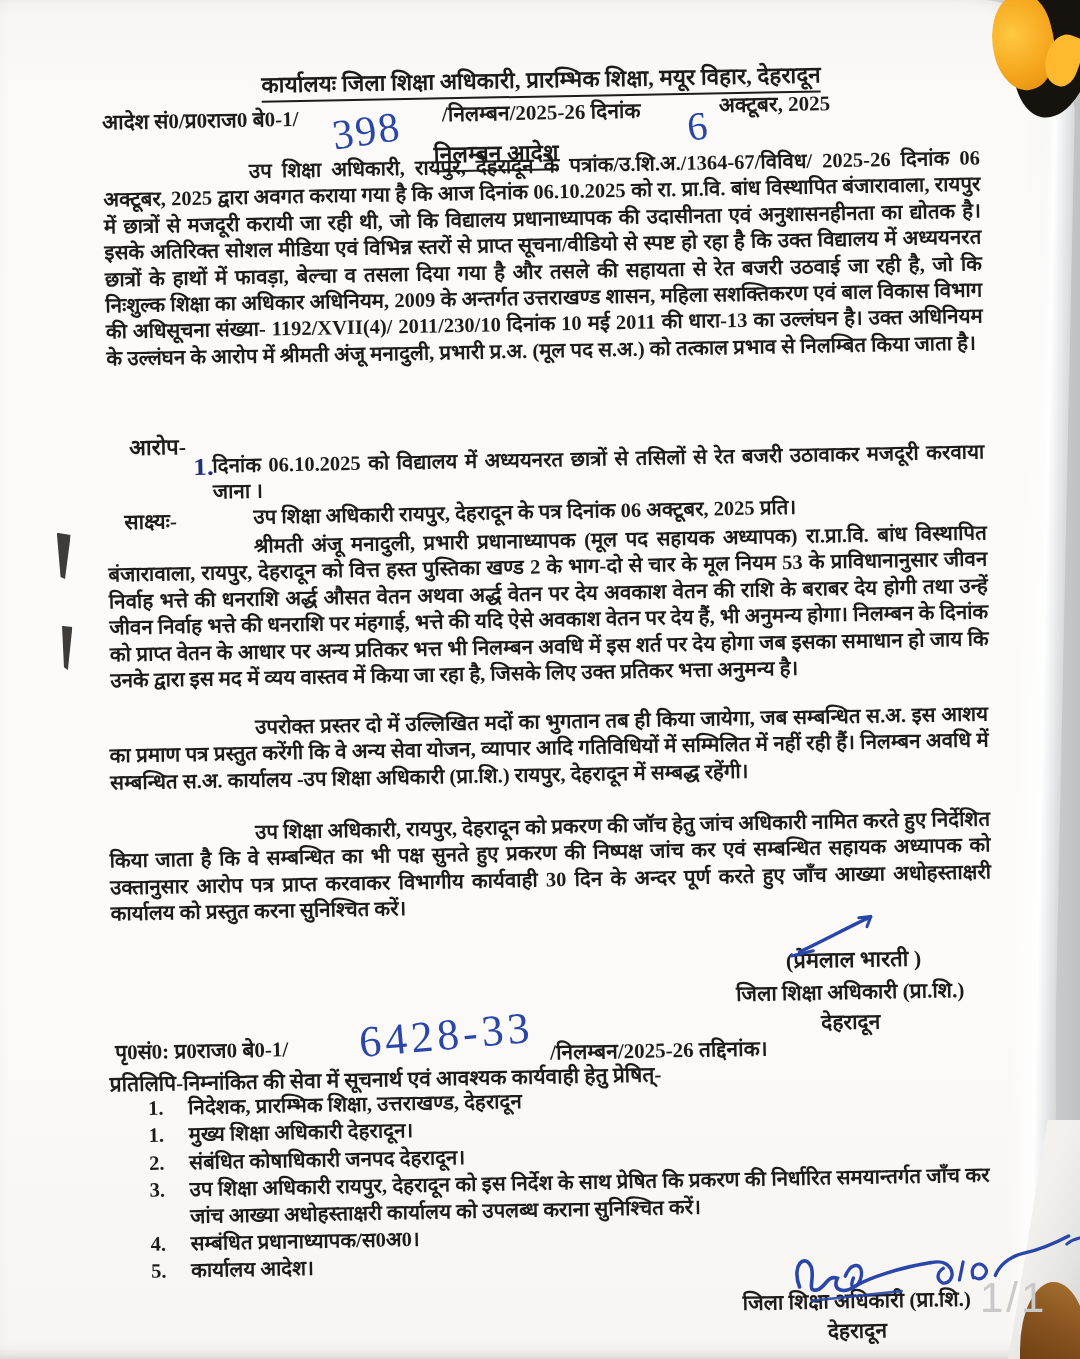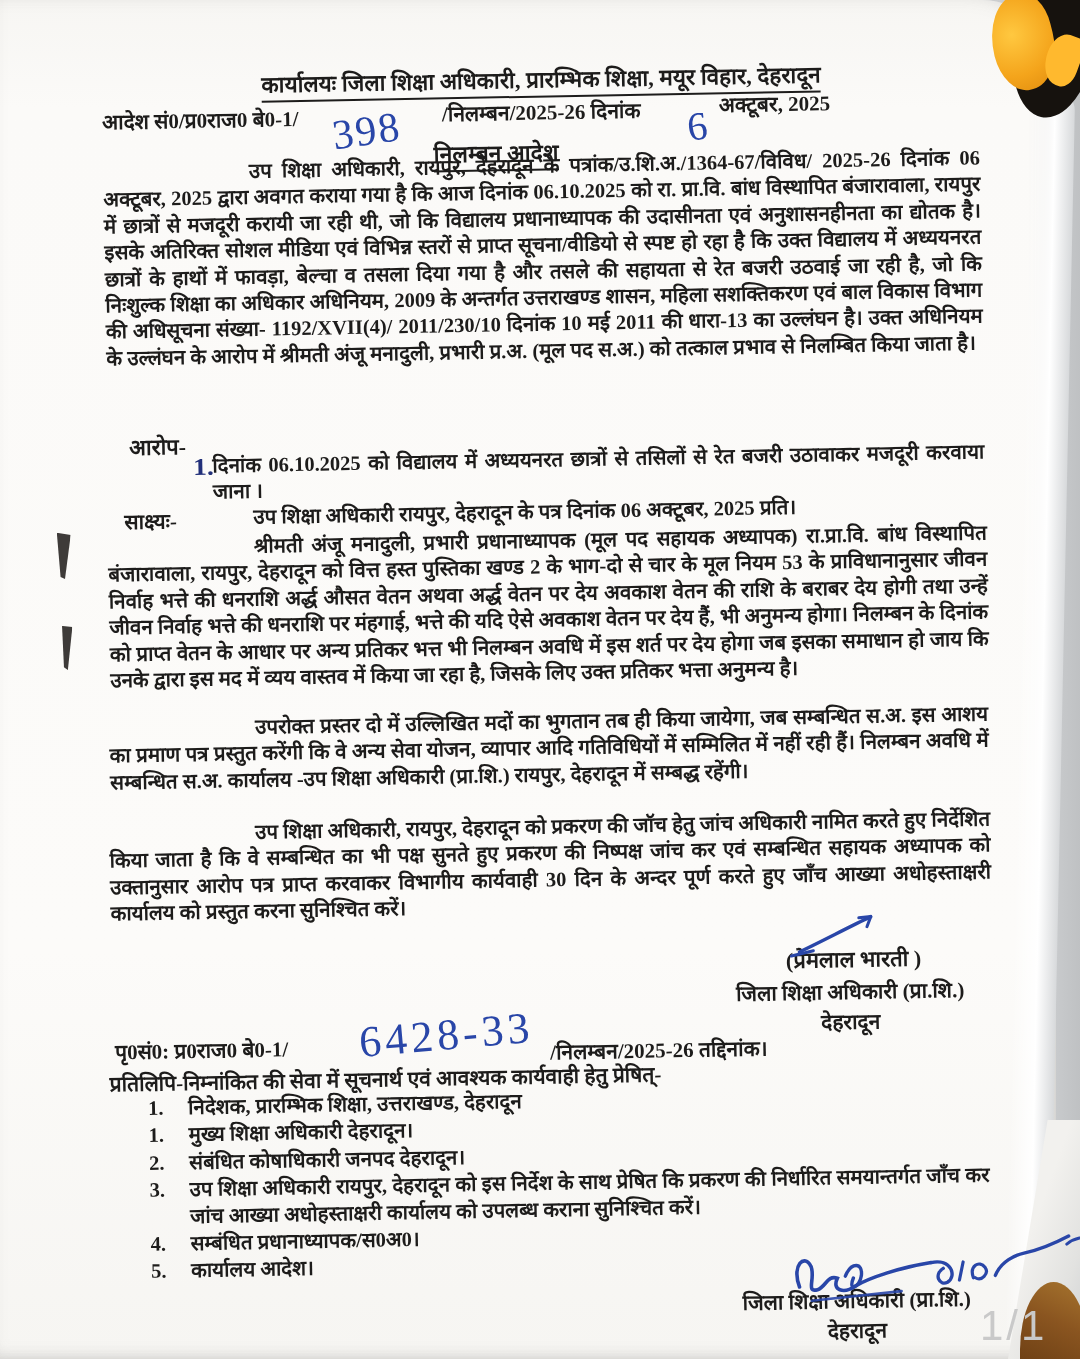--- a/index.html
+++ b/index.html
@@ -50,21 +50,21 @@
   .finger {
     position:absolute; left:1020px; top:1282px; width:70px; height:90px;
     background:linear-gradient(205deg,#a8762f 0%, #8a5520 45%, #693c12 100%);
     border-radius:48% 52% 0 0 / 75% 85% 0 0;
     z-index:5;
   }
   .margin-mark { position:absolute; background:#23201e; z-index:4; opacity:.88; }
   .mark1 { left:56px; top:533px; width:14px; height:46px; clip-path:polygon(0 0,100% 4%,70% 100%,38% 96%); transform:rotate(2deg); }
   .mark2 { left:61px; top:626px; width:11px; height:44px; clip-path:polygon(6% 0,100% 2%,66% 100%,30% 94%); transform:rotate(1deg); }
   .page-indicator {
-    position:absolute; left:980px; top:1302px; z-index:6;
+    position:absolute; left:980px; top:1274px; z-index:6;
     font-family:"Liberation Sans", sans-serif;
     font-size:42px; color:#c9c9c9; letter-spacing:3px; font-weight:400;
   }
   
   .content {
     position:absolute; left:0; top:0; width:1056px; height:1359px;
     transform:rotate(-1.05deg); transform-origin:520px 660px;
     color:#1d1c1b; z-index:3;
     font-weight:600;
   }

